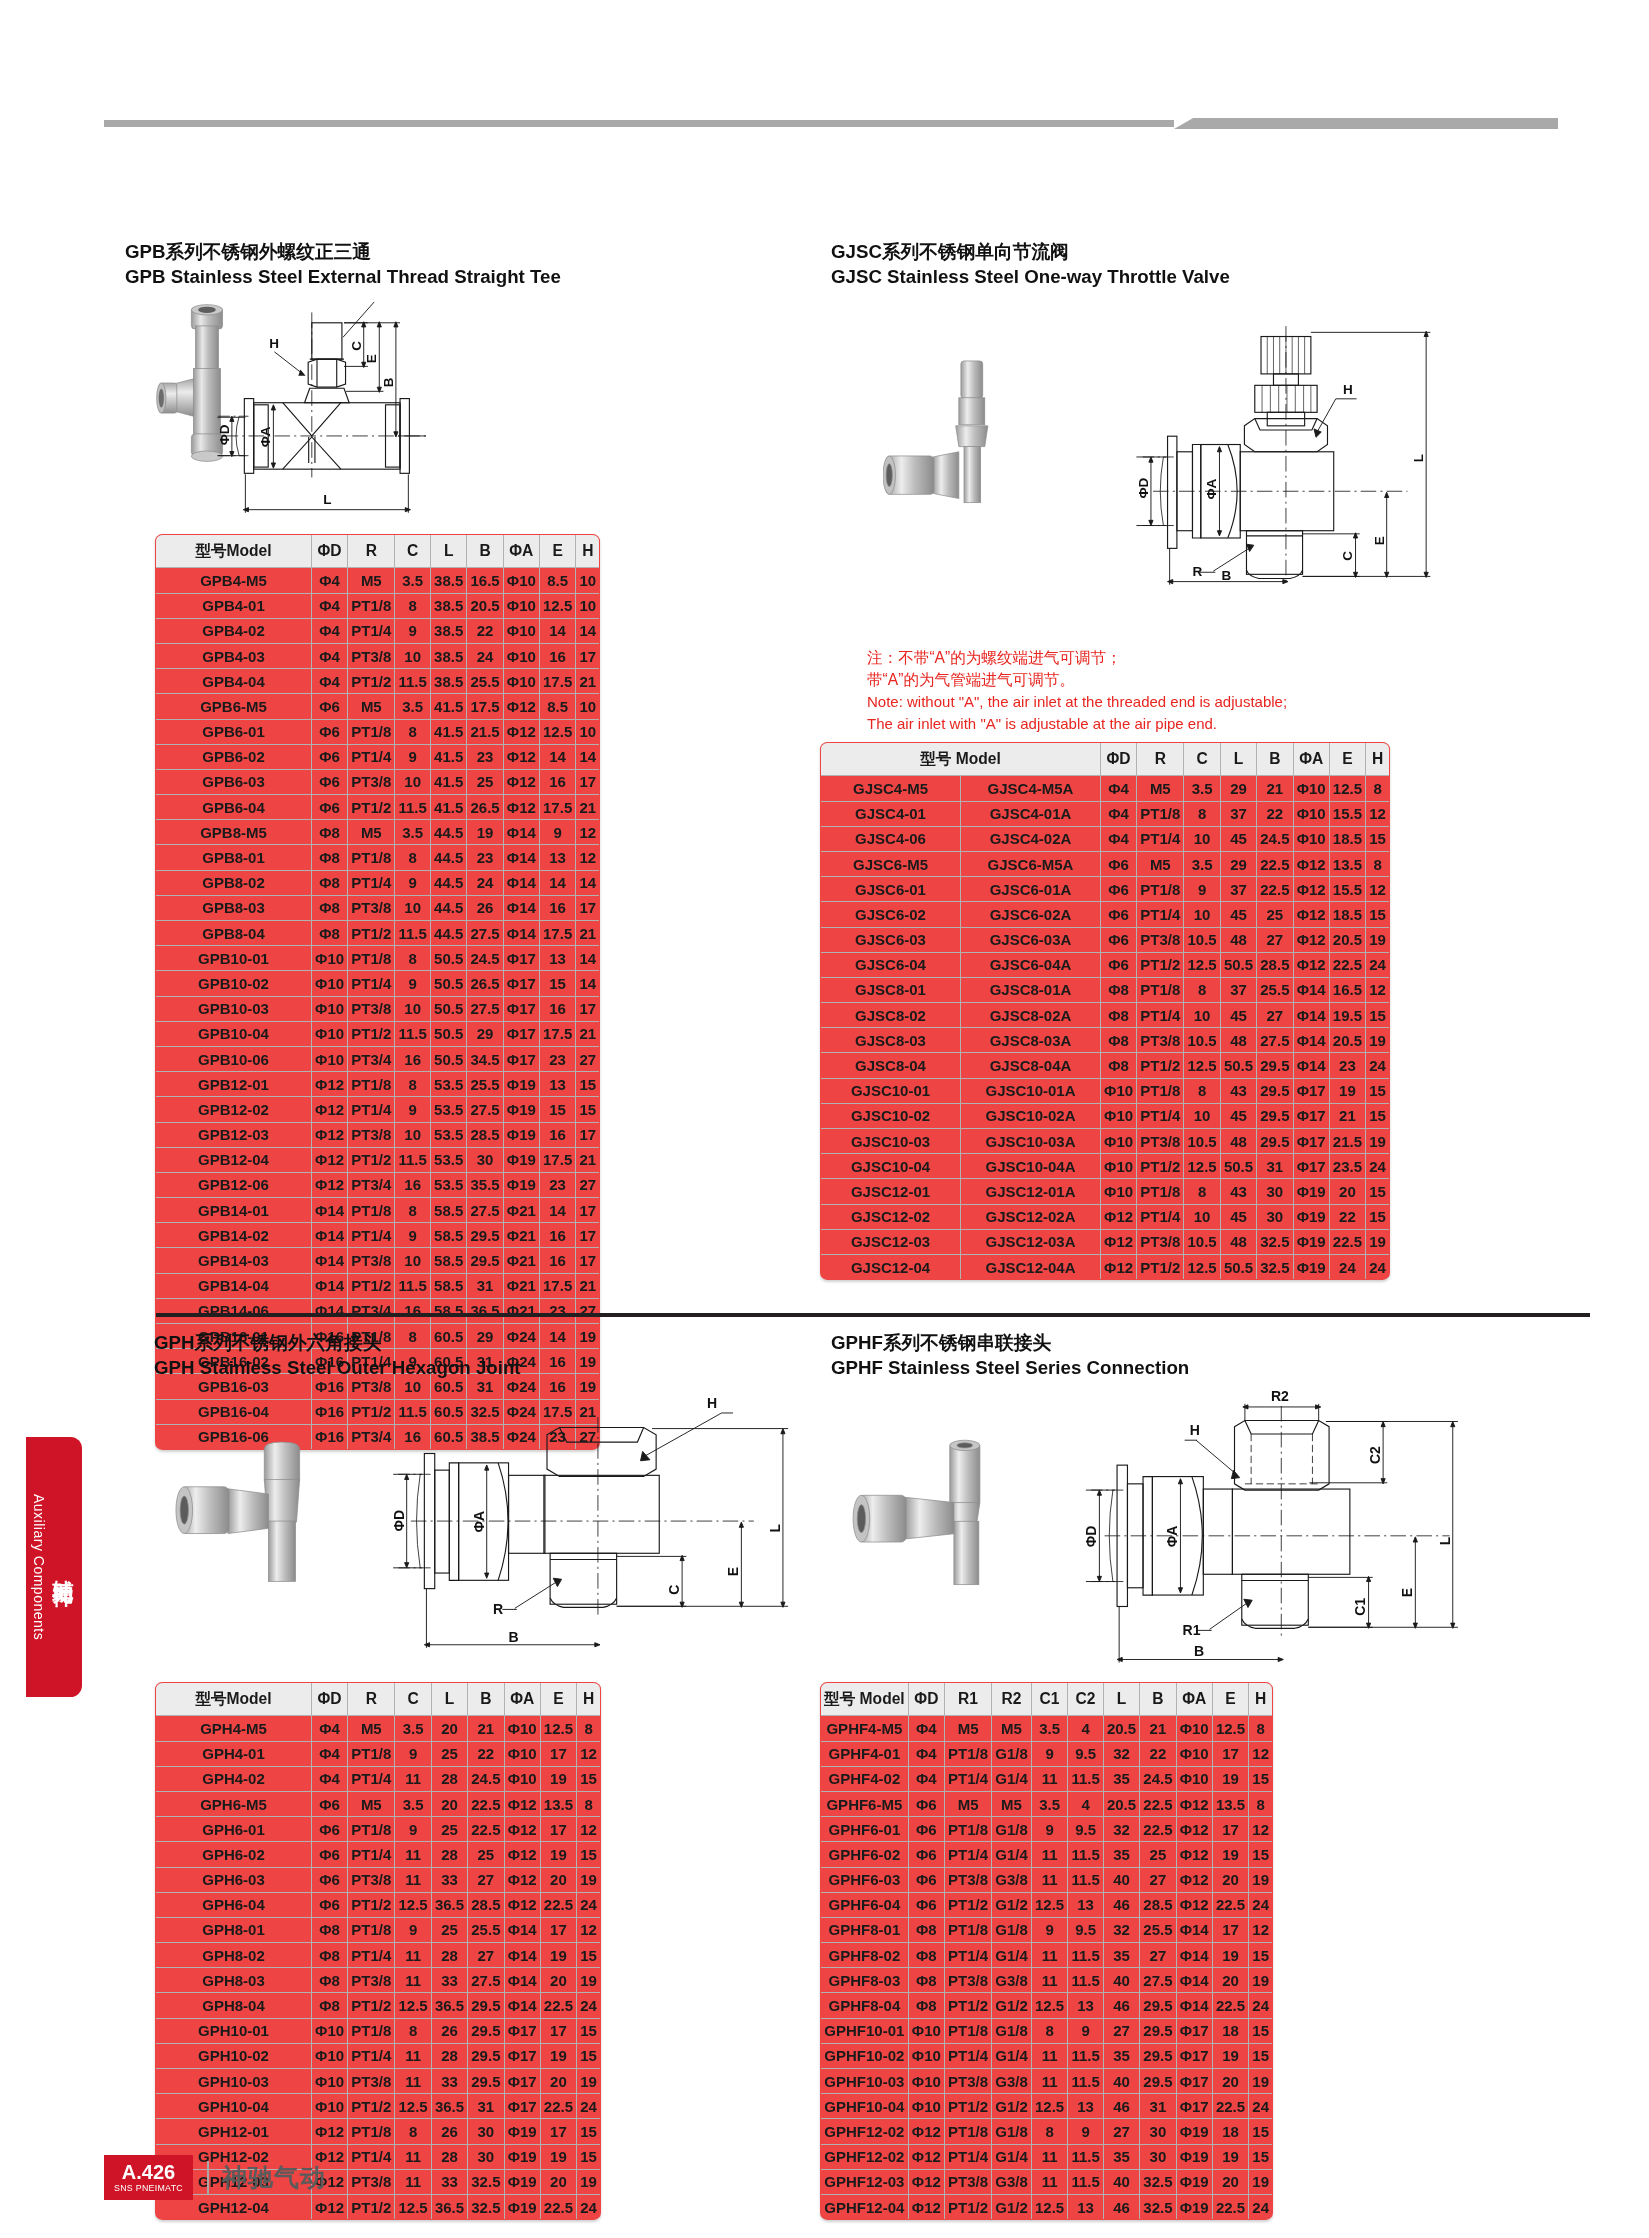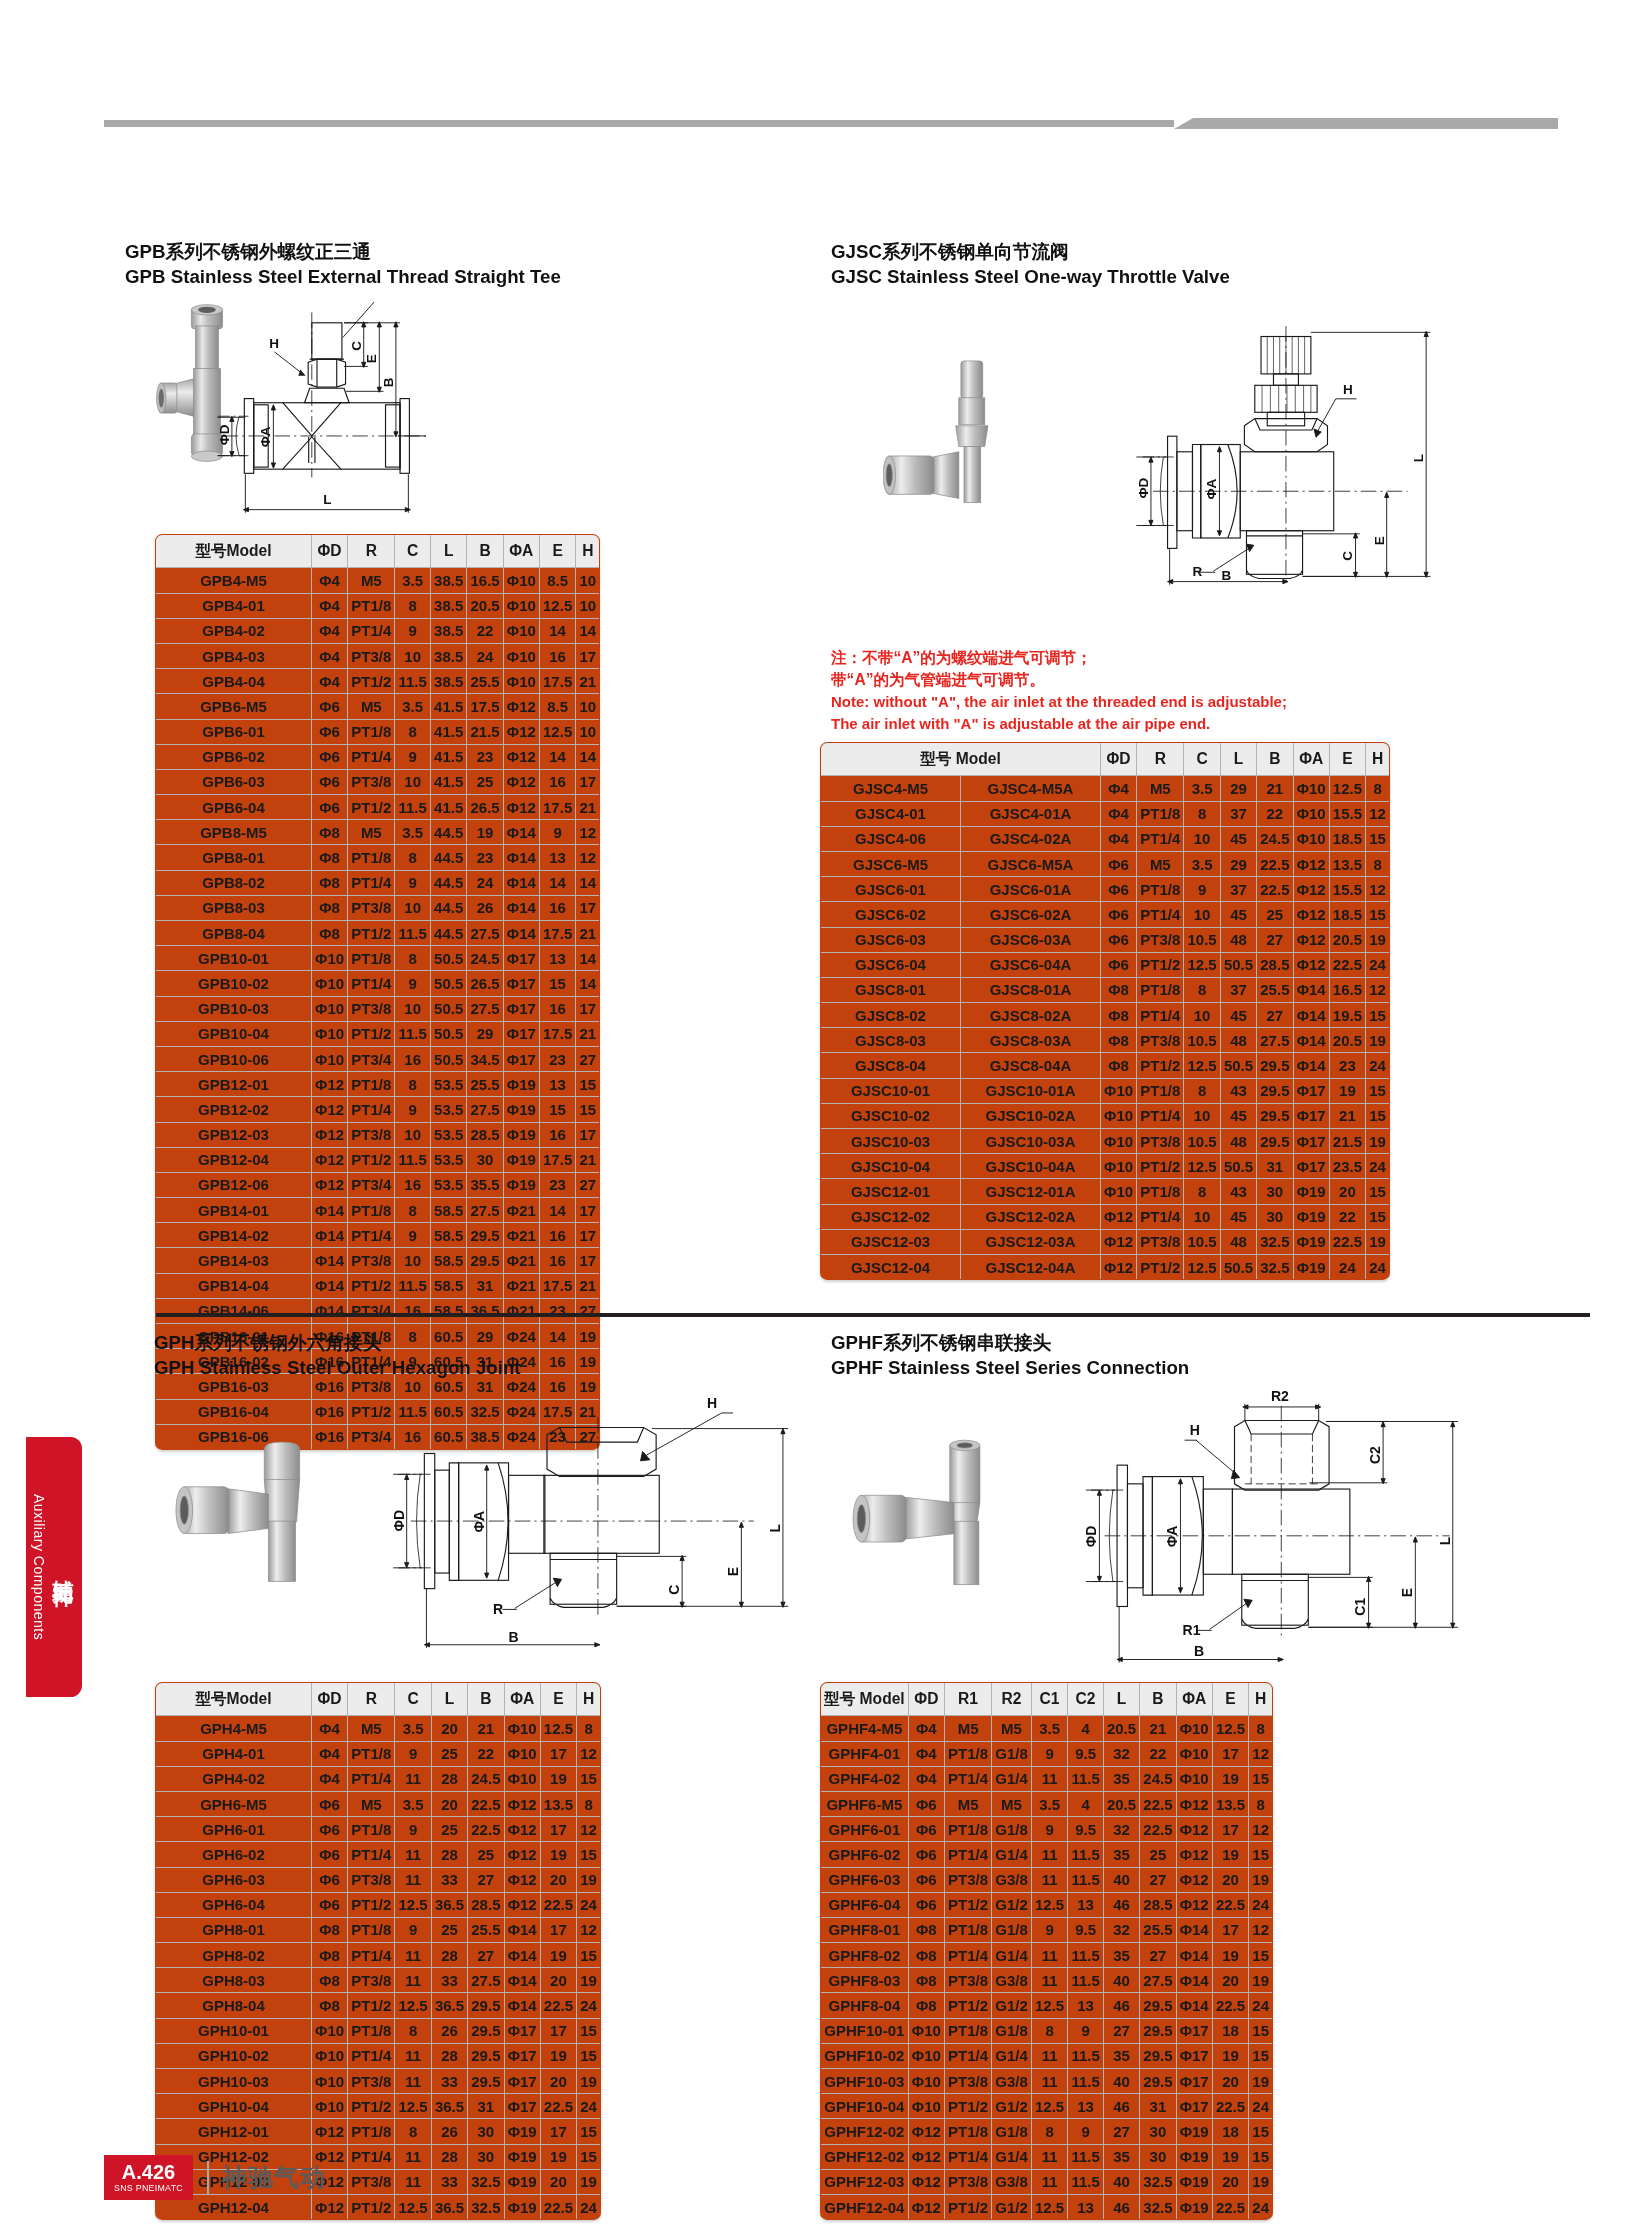--- a/index.html
+++ b/index.html
@@ -33,21 +33,21 @@
   .sec-title .cn { font-size:18.7px; font-weight:bold; color:#111; white-space:nowrap; line-height:1.35; }
   .sec-title .en { font-size:18.7px; font-weight:bold; color:#111; white-space:nowrap; line-height:1.35; }
 
   
   .divider { position:absolute; height:3.6px; background:#231f20; }
 
   
   .spec-wrap { position:absolute; }
   table.spec {
     border-collapse: collapse;
-    background:#c2410c;
+    background:#ef4444;
     border:1px solid #8a8a8a;
     border-radius:7.3px;
     box-shadow: 0 1.6px 2.6px rgba(0,0,0,.18);
     overflow:hidden;
   }
   table.spec th, table.spec td {
     border:0.5px solid #b2b2b2;
     text-align:center;
     font-weight:bold;
     color:#1a1a1a;
@@ -62,21 +62,21 @@
   table.spec tbody td {
     font-size:15px;
     padding:3.6px 3.1px;
   }
   table.spec tbody td.model { font-size:15px; }
   .t-gpb { }
   .t-gpb td.model, .t-gpb th.model { width:156px; }
   .t-gjsc td.model, .t-gjsc th.model { width:140px; }
 
   
-  .note { position:absolute; color:#e8251f; font-weight:bold; line-height:1.42; }
+  .note { position:absolute; color:#e8251f; font-weight:normal; line-height:1.42;margin-left:36px; }
   .note .l-cn { font-size:15.6px; }
   .note .l-en { font-size:15px; }
 
   
   .side-tab {
     position:absolute; left:26px; top:1437px;
     width:56px; height:260px;
     background:#cf1427; border-radius:0 11.4px 11.4px 0;
     color:#fff;
     display:flex; align-items:center; justify-content:center; gap:2.1px;

